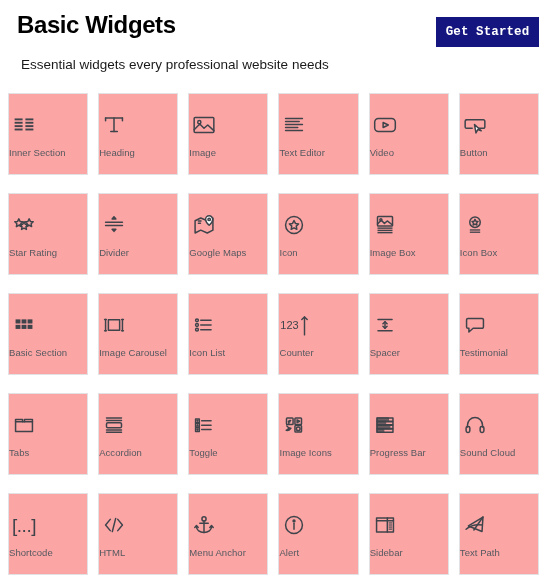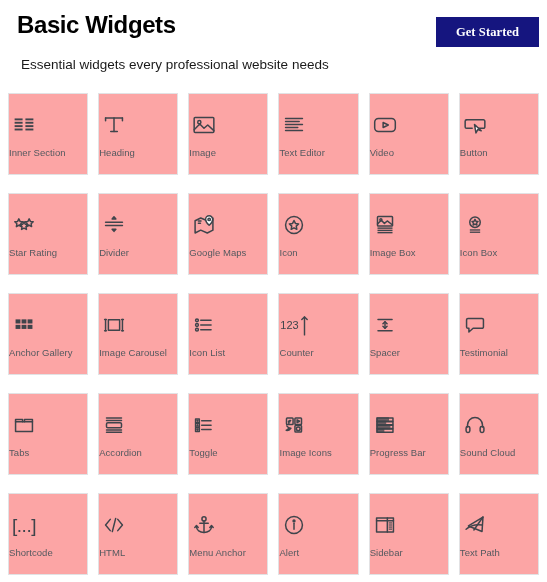--- a/index.html
+++ b/index.html
@@ -45,21 +45,21 @@
   }
   .cta-button {
     position: absolute;
     right: 8px;
     top: 17px;
     width: 103px;
     height: 30px;
     background: #15157f;
     color: #ffffff;
     border: none;
-    font-family: Liberation Serif, serif;
+    font-family: Liberation Mono, monospace;
     font-size: 12.5px;
     font-weight: bold;
     letter-spacing: 0.1px;
     cursor: pointer;
     padding: 0;
     display: flex;
     align-items: center;
     justify-content: center;
   }
 
@@ -302,21 +302,21 @@
       <g fill="currentColor">
         <rect x="7" y="10" width="5.2" height="4.4"></rect>
             <rect x="13.4" y="10" width="5.2" height="4.4"></rect>
         <rect x="19.8" y="10" width="5.2" height="4.4"></rect>
         <rect x="7" y="15.8" width="5.2" height="4.4"></rect>
             <rect x="13.4" y="15.8" width="5.2" height="4.4"></rect>
         <rect x="19.8" y="15.8" width="5.2" height="4.4"></rect>
           </g>
         </svg>
       </div>
-      <div class="widget-label">Anchor Gallery</div>
+      <div class="widget-label">Basic Section</div>
     </div>
     <div class="widget-card">
       <div class="widget-icon">
         <svg viewBox="0 0 32 32">
       <g fill="none" stroke="currentColor" stroke-width="1.6" stroke-linecap="round" stroke-linejoin="round">
         <rect x="10" y="10.5" width="12" height="11"></rect>
         <path d="M7 10v12"></path>
             <path d="M6 10h1.8"></path>
             <path d="M6 22h1.8"></path>
         <path d="M25 10v12"></path>

